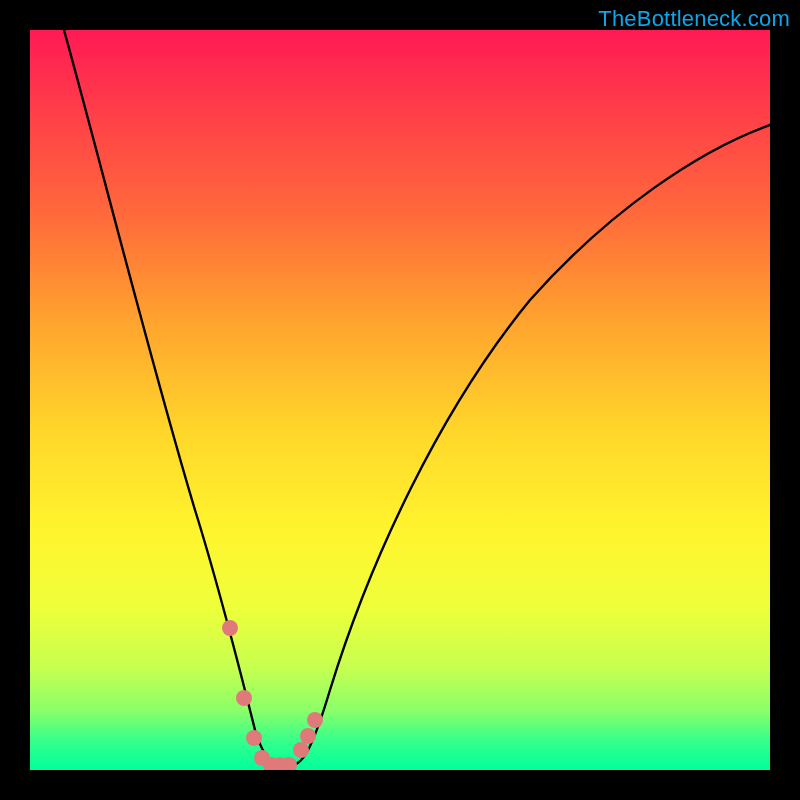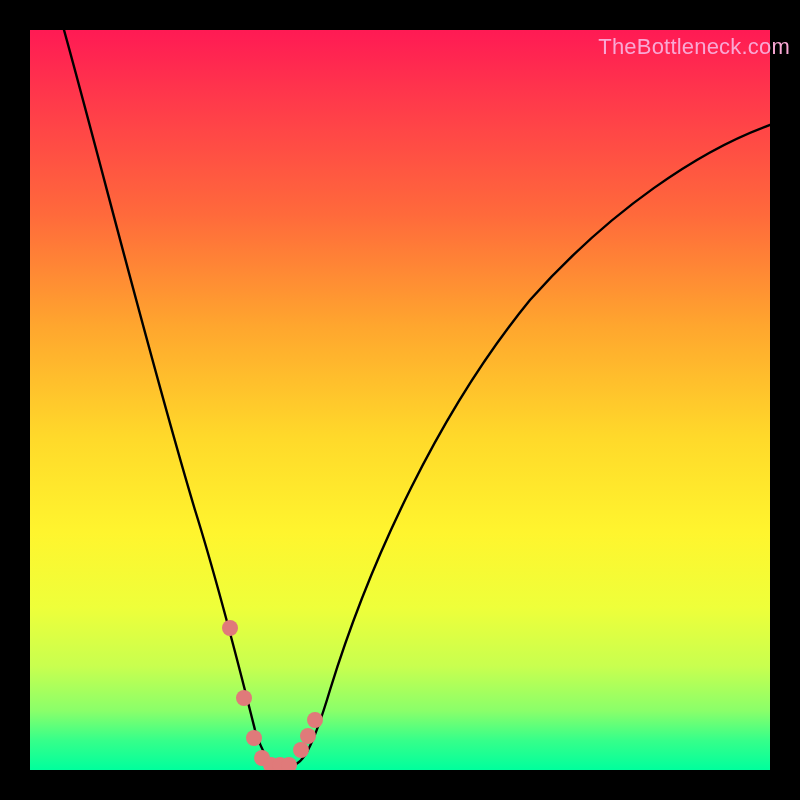--- a/index.html
+++ b/index.html
@@ -37,25 +37,24 @@
       #c8ff4f 86%,
       #8aff6a 92%,
       #36ff8a 96%,
       #00ff9d 100%
     );
   }
   .watermark {
     position: absolute;
     top: 6px;
     right: 10px;
-    color: #f9a8d4;
+    color: #0ea5e9;
     font-size: 22px;
     font-weight: 500;
     letter-spacing: 0.2px;
-    margin-top: 28px;
   }
   svg.curves {
     position: absolute;
     left: 0;
     top: 0;
     width: 740px;
     height: 740px;
   }
 </style>
 </head>

